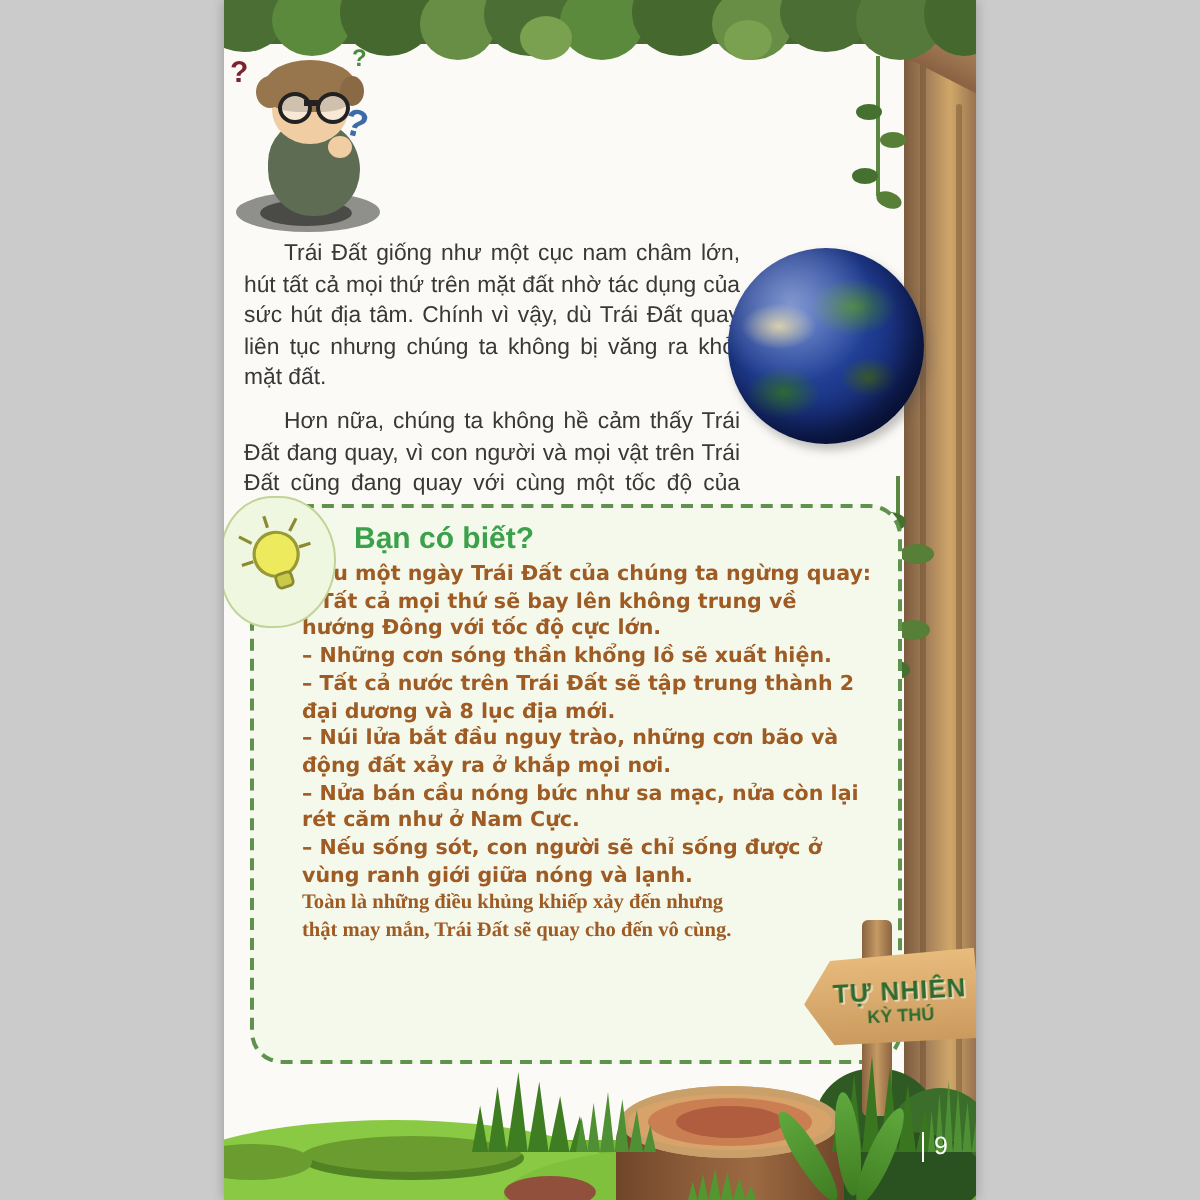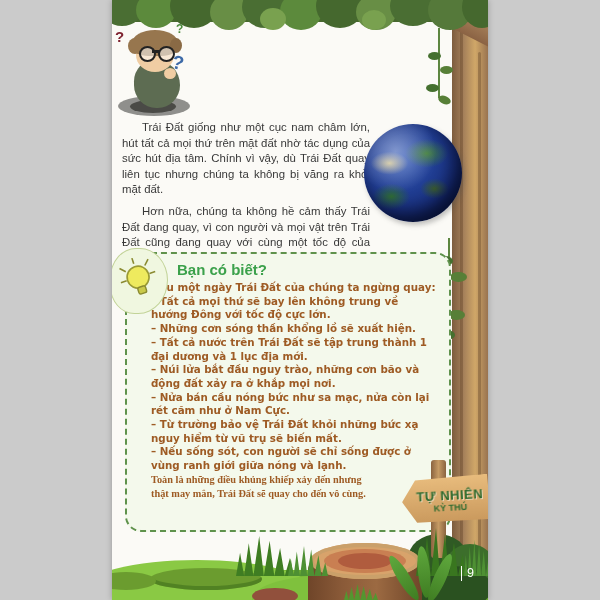--- a/index.html
+++ b/index.html
@@ -184,24 +184,23 @@
     <p>Hơn nữa, chúng ta không hề cảm thấy Trái Đất đang quay, vì con người và mọi vật trên Trái Đất cũng đang quay với cùng một tốc độ của Trái Đất, bởi vậy chúng ta không cảm nhận được chuyển động này.</p>
   </div>
 
   <div class="earth"></div>
 
   <div class="factbox">
     <div class="fb-head">Bạn có biết?</div>
     <div class="fb-text">Nếu một ngày Trái Đất của chúng ta ngừng quay:</div>
     <div class="fb-text">– Tất cả mọi thứ sẽ bay lên không trung về hướng Đông với tốc độ cực lớn.</div>
     <div class="fb-text">– Những cơn sóng thần khổng lồ sẽ xuất hiện.</div>
-    <div class="fb-text">– Tất cả nước trên Trái Đất sẽ tập trung thành 1 đại dương và 1 lục địa mới.</div>
+    <div class="fb-text">– Tất cả nước trên Trái Đất sẽ tập trung thành 2 đại dương và 8 lục địa mới.</div>
     <div class="fb-text">– Núi lửa bắt đầu nguy trào, những cơn bão và động đất xảy ra ở khắp mọi nơi.</div>
     <div class="fb-text">– Nửa bán cầu nóng bức như sa mạc, nửa còn lại rét căm như ở Nam Cực.</div>
-    <div class="fb-text">– Từ trường bảo vệ Trái Đất khỏi những bức xạ nguy hiểm từ vũ trụ sẽ biến mất.</div>
     <div class="fb-text">– Nếu sống sót, con người sẽ chỉ sống được ở vùng ranh giới giữa nóng và lạnh.</div>
     <div class="fb-text closing">Toàn là những điều khủng khiếp xảy đến nhưng thật may mắn, Trái Đất sẽ quay cho đến vô cùng.</div>
   </div>
 
   <div class="bulbblob">
     <svg width="42" height="50" viewBox="0 0 42 50">
       <g stroke="#8a8a30" stroke-width="1.6" fill="none">
         <line x1="21" y1="2" x2="21" y2="8"></line>
         <line x1="6" y1="8" x2="11" y2="13"></line>
         <line x1="36" y1="8" x2="31" y2="13"></line>

